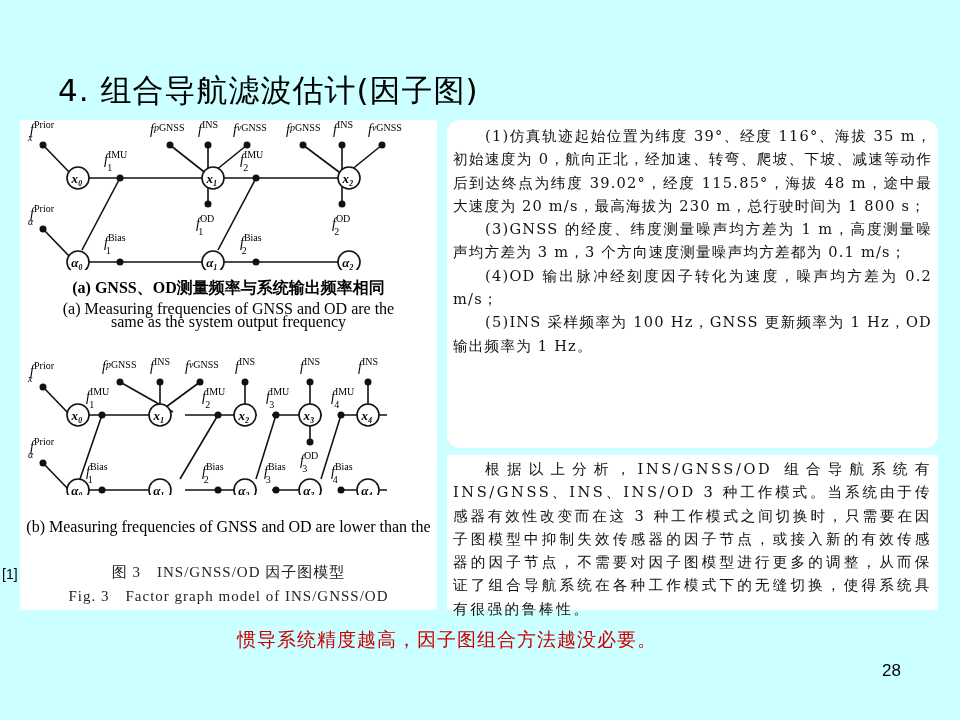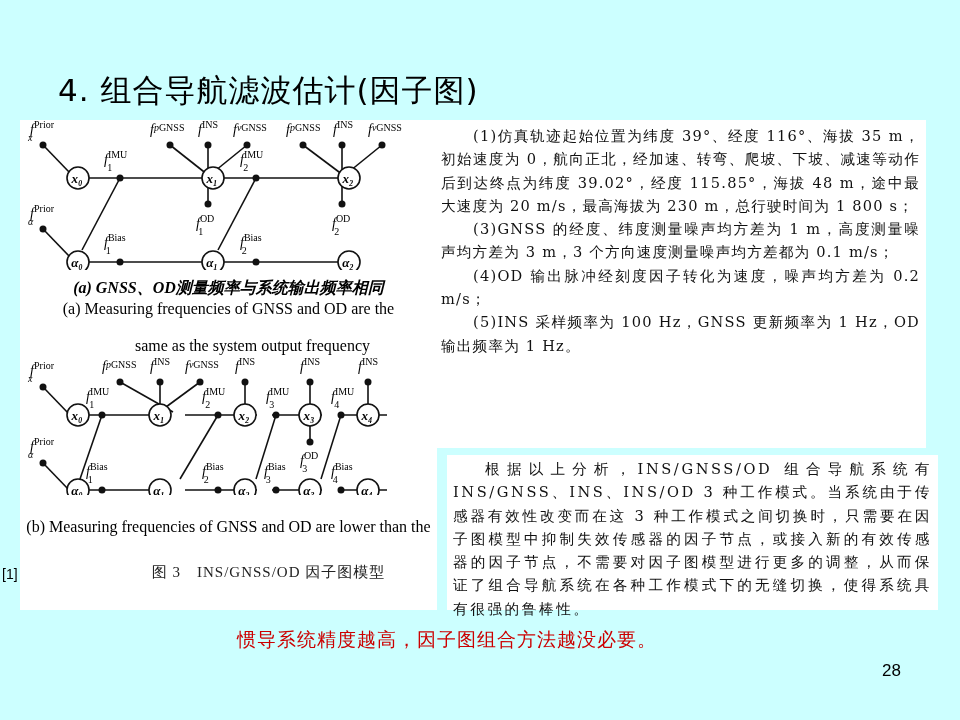--- a/index.html
+++ b/index.html
@@ -1,24 +1,24 @@
 <!DOCTYPE html>
 <html><head>
 <meta charset="utf-8">
 <style>
   html,body{margin:0;padding:0;}
   body{width:960px;height:720px;background:#ccffff;position:relative;overflow:hidden;font-family:"Liberation Sans",sans-serif;}
   .title{position:absolute;left:58px;top:70px;font-size:31px;color:#000;font-family:"DejaVu Sans","Liberation Sans",sans-serif;letter-spacing:1px;}
   .panel{position:absolute;background:#fff;}
   #left-panel{left:20px;top:120px;width:417px;height:490px;}
-  #right-top{left:435px;top:120px;width:491px;height:328px;}
+  #right-top{left:447px;top:120px;width:491px;height:328px;border-radius:13px;}
   #right-bottom{left:447px;top:455px;width:491px;height:155px;}
   svg text{font-family:"Liberation Serif",serif;}
   .cap{position:absolute;left:0;width:417px;text-align:center;font-family:"Liberation Serif",serif;color:#000;}
-  .cap-zh{font-size:16px;font-weight:bold;font-style:italic;}
+  .cap-zh{font-size:16px;font-weight:bold;}
   .cap-en{font-size:16px;line-height:19px;}
   .fig-zh{font-size:15px;letter-spacing:1px;color:#222;}
   .fig-en{font-size:15px;letter-spacing:1px;color:#222;}
   .para{font-family:"DejaVu Serif","Liberation Serif",serif;font-size:14.6px;color:#111;line-height:23.3px;letter-spacing:1.2px;margin:0;padding:0 6px;text-align:justify;}
   .indent{text-indent:2.2em;}
   .ref{position:absolute;left:2px;top:566px;font-size:14px;color:#000;}
   .note{position:absolute;left:237px;top:627px;font-size:19px;color:#cc0000;font-family:"DejaVu Sans","Liberation Sans",sans-serif;letter-spacing:1px;}
   .pagenum{position:absolute;left:882px;top:661px;font-size:17px;color:#000;}
 </style>
 </head>
@@ -98,21 +98,21 @@
       <text x="266" y="14"><tspan font-style="italic" font-size="14">f</tspan><tspan dy="-3" font-style="italic">p</tspan><tspan>GNSS</tspan></text>
       <text x="313" y="14"><tspan font-style="italic" font-size="14">f</tspan><tspan dy="-6">INS</tspan></text>
       <text x="348" y="14"><tspan font-style="italic" font-size="14">f</tspan><tspan dy="-3" font-style="italic">v</tspan><tspan>GNSS</tspan></text>
       <text x="176" y="108"><tspan font-style="italic" font-size="14">f</tspan><tspan dy="-6">OD</tspan><tspan dx="-16" dy="13">1</tspan></text>
       <text x="312" y="108"><tspan font-style="italic" font-size="14">f</tspan><tspan dy="-6">OD</tspan><tspan dx="-16" dy="13">2</tspan></text>
     </g>
   </svg>
 
   <div class="cap cap-zh" style="top:158px;">(a) GNSS、OD测量频率与系统输出频率相同</div>
   <div class="cap cap-en" style="top:179px;">(a) Measuring frequencies of GNSS and OD are the</div>
-  <div class="cap cap-en" style="top:216px;margin-left:24px;">same as the system output frequency</div>
+  <div class="cap cap-en" style="top:192px;">same as the system output frequency</div>
 
   <svg width="417" height="150" viewBox="0 0 417 150" style="position:absolute;left:0;top:225px;">
     <g stroke="#111" stroke-width="1.6" fill="none">
       <line x1="23" y1="42" x2="50" y2="70"></line>
       <line x1="23" y1="118" x2="50" y2="146"></line>
       <line x1="65" y1="70" x2="150" y2="70"></line>
       <line x1="165" y1="70" x2="237" y2="70"></line>
       <line x1="252" y1="70" x2="302" y2="70"></line>
       <line x1="318" y1="70" x2="367" y2="70"></line>
       <line x1="65" y1="145" x2="150" y2="145"></line>
@@ -189,21 +189,22 @@
       <text x="311" y="56"><tspan font-style="italic" font-size="14">f</tspan><tspan dy="-6">IMU</tspan><tspan dx="-20" dy="13">4</tspan></text>
       <text x="66" y="131"><tspan font-style="italic" font-size="14">f</tspan><tspan dy="-6">Bias</tspan><tspan dx="-20" dy="13">1</tspan></text>
       <text x="182" y="131"><tspan font-style="italic" font-size="14">f</tspan><tspan dy="-6">Bias</tspan><tspan dx="-20" dy="13">2</tspan></text>
       <text x="244" y="131"><tspan font-style="italic" font-size="14">f</tspan><tspan dy="-6">Bias</tspan><tspan dx="-20" dy="13">3</tspan></text>
       <text x="311" y="131"><tspan font-style="italic" font-size="14">f</tspan><tspan dy="-6">Bias</tspan><tspan dx="-20" dy="13">4</tspan></text>
       <text x="280" y="120"><tspan font-style="italic" font-size="14">f</tspan><tspan dy="-6">OD</tspan><tspan dx="-16" dy="13">3</tspan></text>
     </g>
   </svg>
 
   <div class="cap cap-en" style="top:397px;">(b) Measuring frequencies of GNSS and OD are lower than the</div>
-  <div class="cap fig-zh" style="top:443px;margin-left:40px;">图 3　INS/GNSS/OD 因子图模型</div>
+  <div class="cap fig-zh" style="top:443px;">图 3　INS/GNSS/OD 因子图模型</div>
+  <div class="cap fig-en" style="top:467px;">Fig. 3　Factor graph model of INS/GNSS/OD</div>
 </div>
 
 <div class="panel" id="right-top">
   <div style="padding-top:4px;">
     <p class="para indent">(1)仿真轨迹起始位置为纬度 39°、经度 116°、海拔 35 m，初始速度为 0，航向正北，经加速、转弯、爬坡、下坡、减速等动作后到达终点为纬度 39.02°，经度 115.85°，海拔 48 m，途中最大速度为 20 m/s，最高海拔为 230 m，总行驶时间为 1 800 s；</p>
     <p class="para indent">(3)GNSS 的经度、纬度测量噪声均方差为 1 m，高度测量噪声均方差为 3 m，3 个方向速度测量噪声均方差都为 0.1 m/s；</p>
     <p class="para indent">(4)OD 输出脉冲经刻度因子转化为速度，噪声均方差为 0.2 m/s；</p>
     <p class="para indent">(5)INS 采样频率为 100 Hz，GNSS 更新频率为 1 Hz，OD 输出频率为 1 Hz。</p>
   </div>
 </div>

